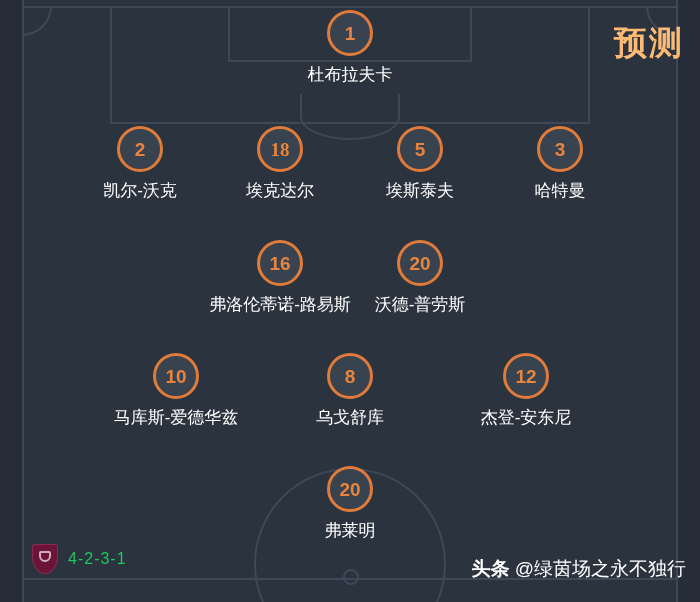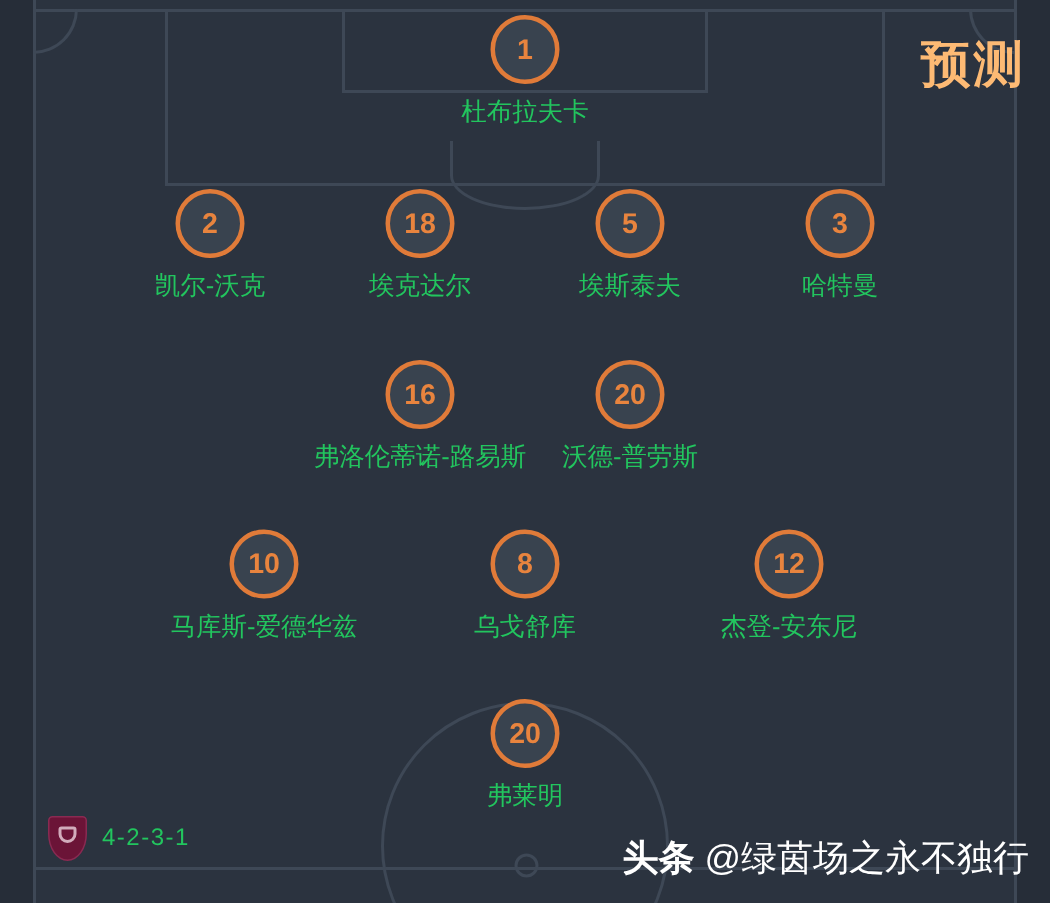--- a/index.html
+++ b/index.html
@@ -159,21 +159,21 @@
     background: #39434f;
     color: #e8843e;
     font-size: 19px;
     font-weight: bold;
     line-height: 42px;
     box-sizing: border-box;
   }
   .pname {
     margin-top: 7px;
     font-size: 17px;
-    color: #22c55e;
+    color: #ffffff;
     white-space: nowrap;
   }
 
   
   .footer-formation {
     position: absolute;
     left: 32px;
     top: 544px;
     display: flex;
     align-items: center;
@@ -203,21 +203,21 @@
   .formation-text {
     font-size: 16px;
     color: #22c55e;
     letter-spacing: 1px;
   }
 
   .attribution {
     position: absolute;
     right: 14px;
     top: 556px;
-    font-size: 24px;
+    font-size: 19px;
     color: #ffffff;
     white-space: nowrap;
   }
   .attribution .brand {
     font-weight: bold;
   }
 </style>
 </head>
 <body>
 
@@ -245,21 +245,21 @@
 
   <div id="players-layer">
       <div class="player" style="left: 350px; top: 10px;">
         <div class="jersey">1</div>
         <div class="pname">杜布拉夫卡</div>
       </div>
       <div class="player" style="left: 140px; top: 126px;">
         <div class="jersey">2</div>
         <div class="pname">凯尔-沃克</div>
       </div>
-      <div class="player" style="left: 280px; top: 126px;">
+      <div class="player" style="left: 280px; top: 126px; font-family: Liberation Serif, serif;">
         <div class="jersey">18</div>
         <div class="pname">埃克达尔</div>
       </div>
       <div class="player" style="left: 420px; top: 126px;">
         <div class="jersey">5</div>
         <div class="pname">埃斯泰夫</div>
       </div>
       <div class="player" style="left: 560px; top: 126px;">
         <div class="jersey">3</div>
         <div class="pname">哈特曼</div>

